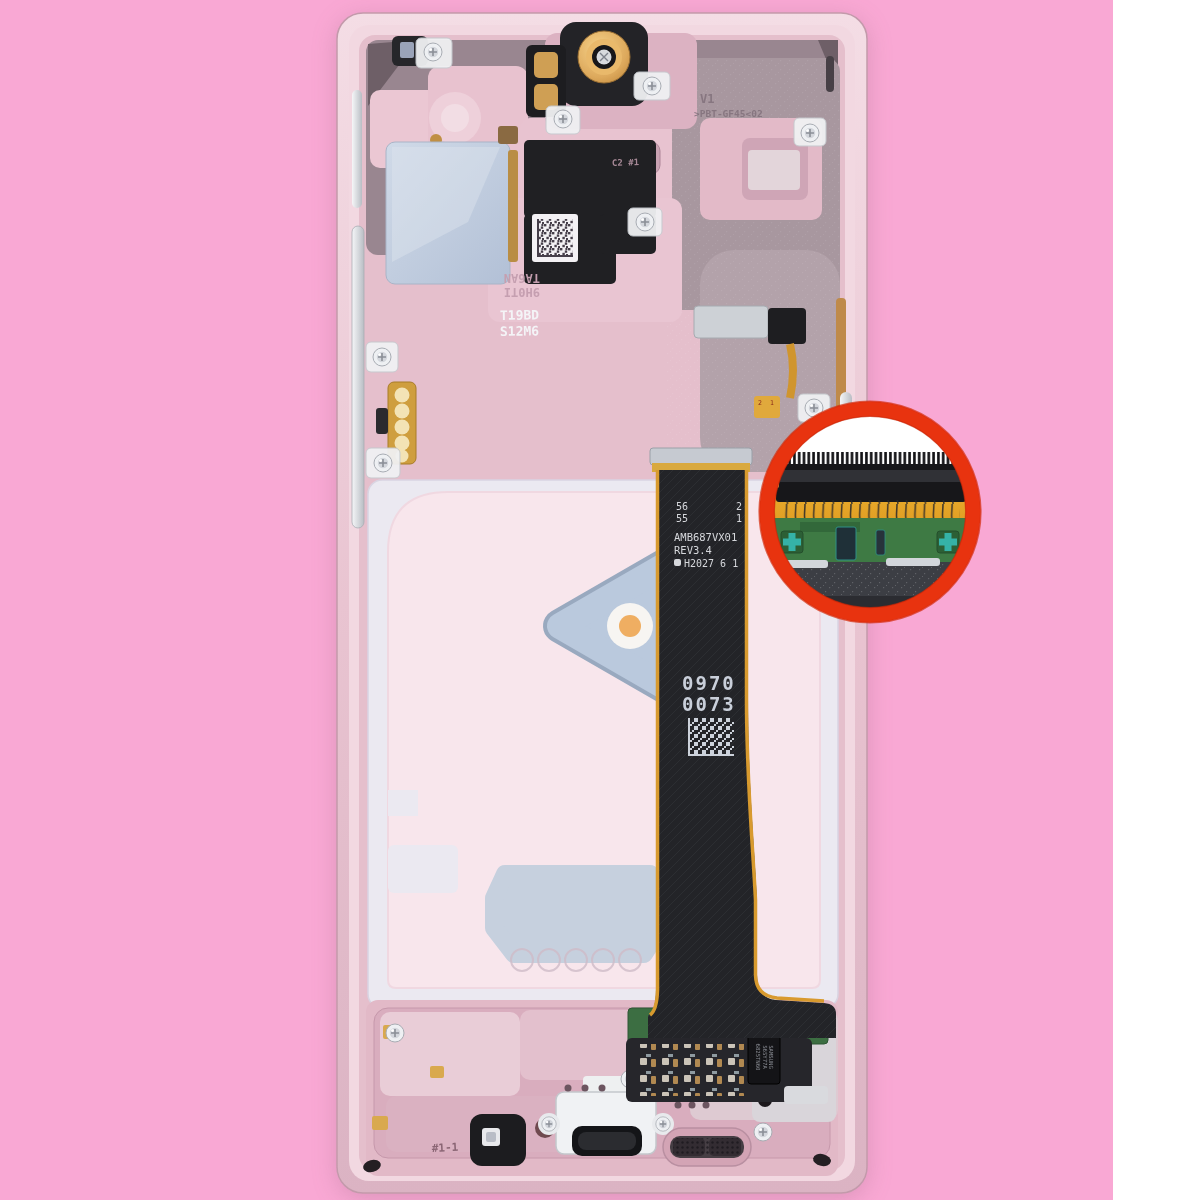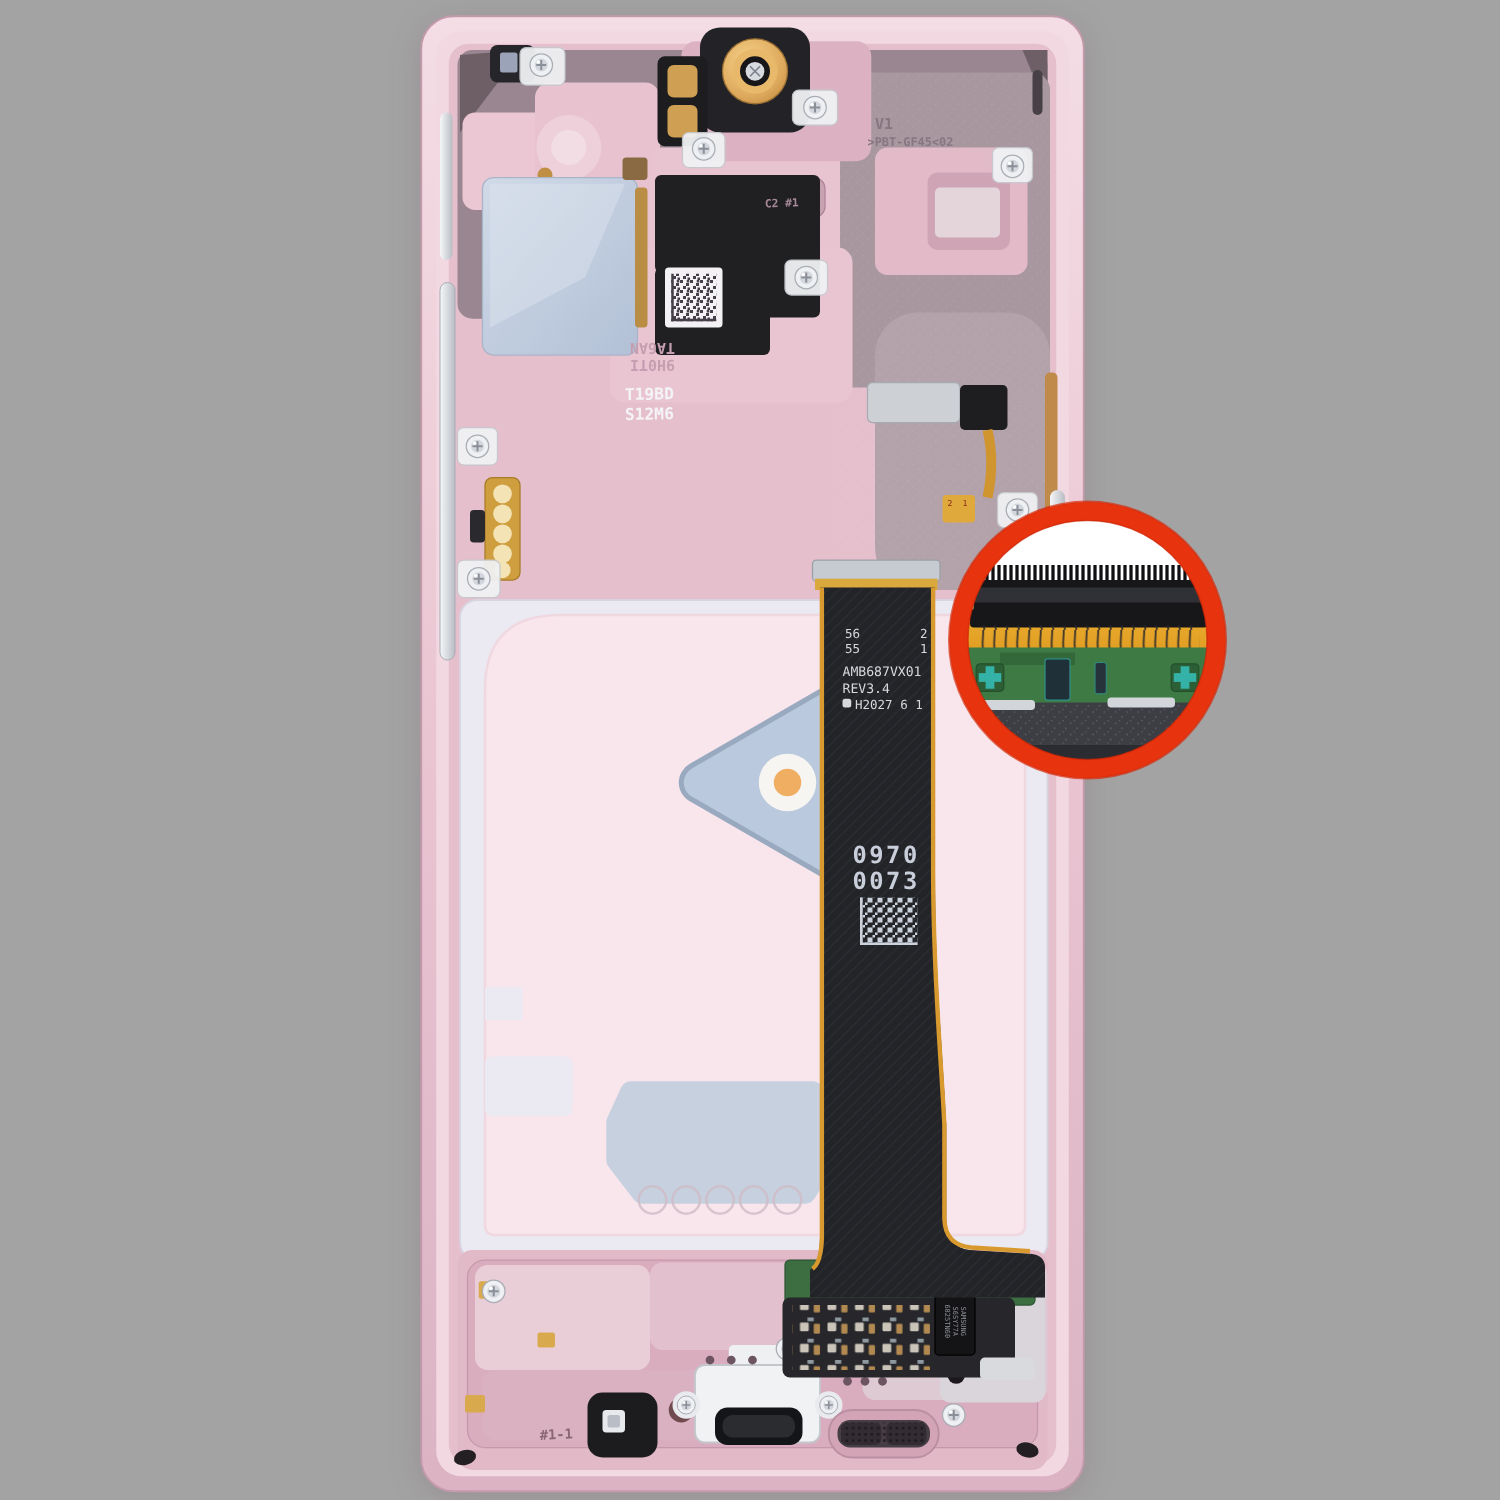--- a/index.html
+++ b/index.html
@@ -1,16 +1,16 @@
 <!DOCTYPE html>
 <html><head>
 <meta charset="utf-8">
 <style>
   html,body{margin:0;padding:0;background:#ffffff;}
-  .stage{position:relative;width:1200px;height:1200px;background:#a3a3a3;overflow:hidden;
+  .stage{position:relative;width:1113px;height:1200px;background:#f9a8d4;overflow:hidden;
          font-family:"DejaVu Sans",sans-serif;}
   svg{position:absolute;top:0;left:0;}
   .phone{filter:drop-shadow(0 5px 12px rgba(120,80,95,.22));}
   text{user-select:none;}
   .tech{font-family:"DejaVu Sans Mono",monospace;}
   .stamp{font-family:"DejaVu Sans Mono",monospace;font-weight:bold;}
 </style>
 </head>
 <body>
 

